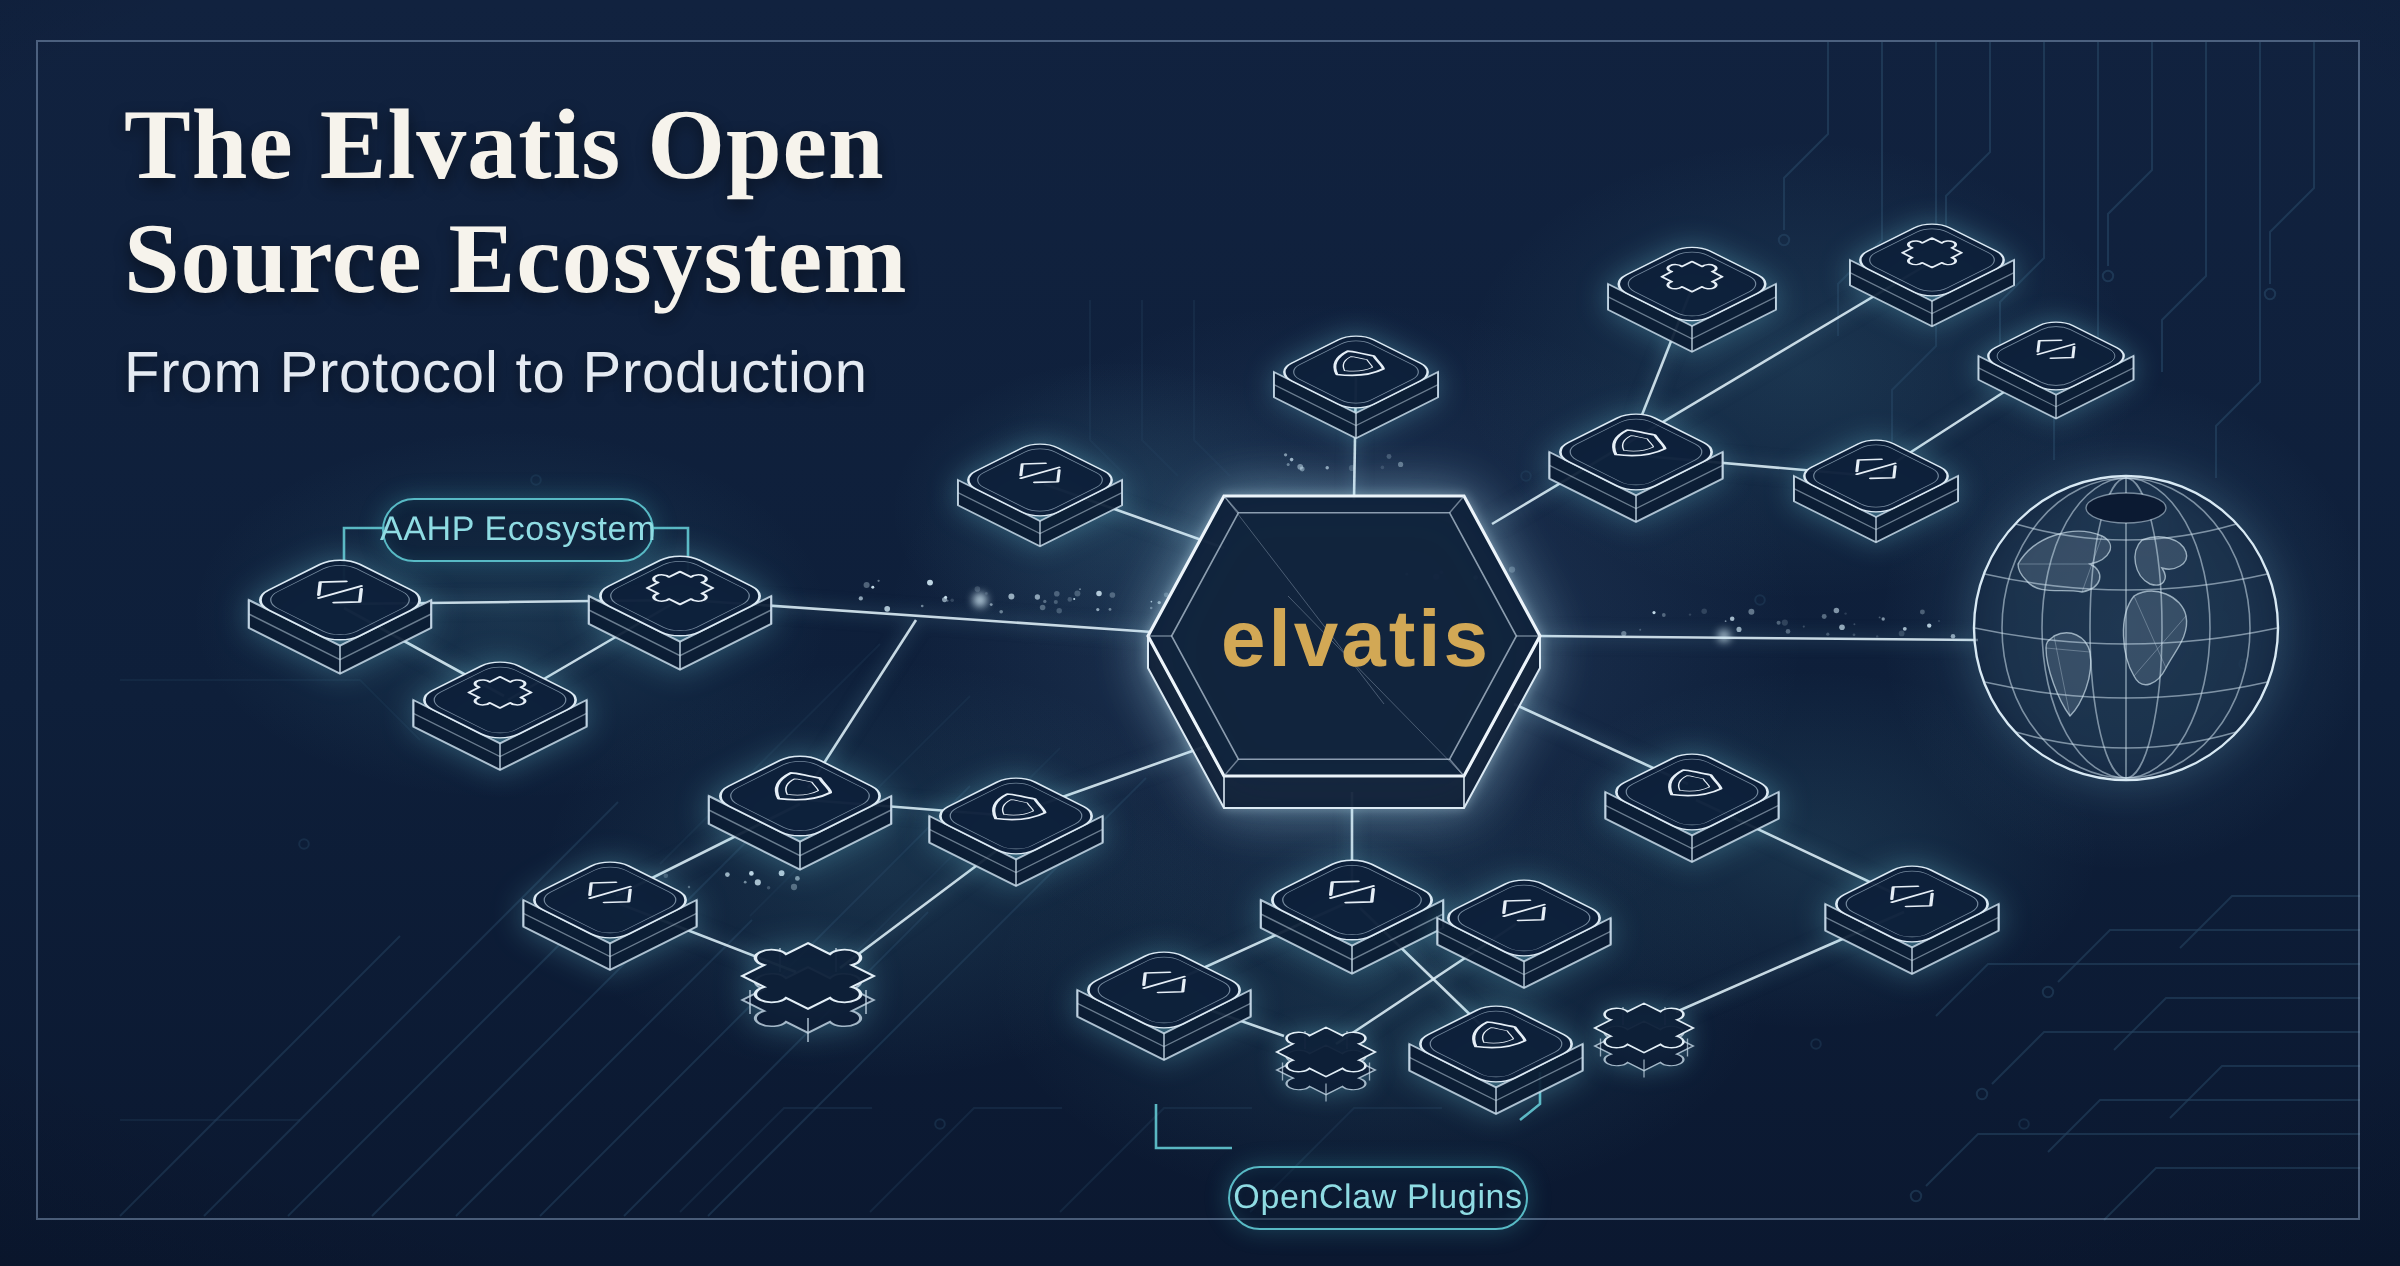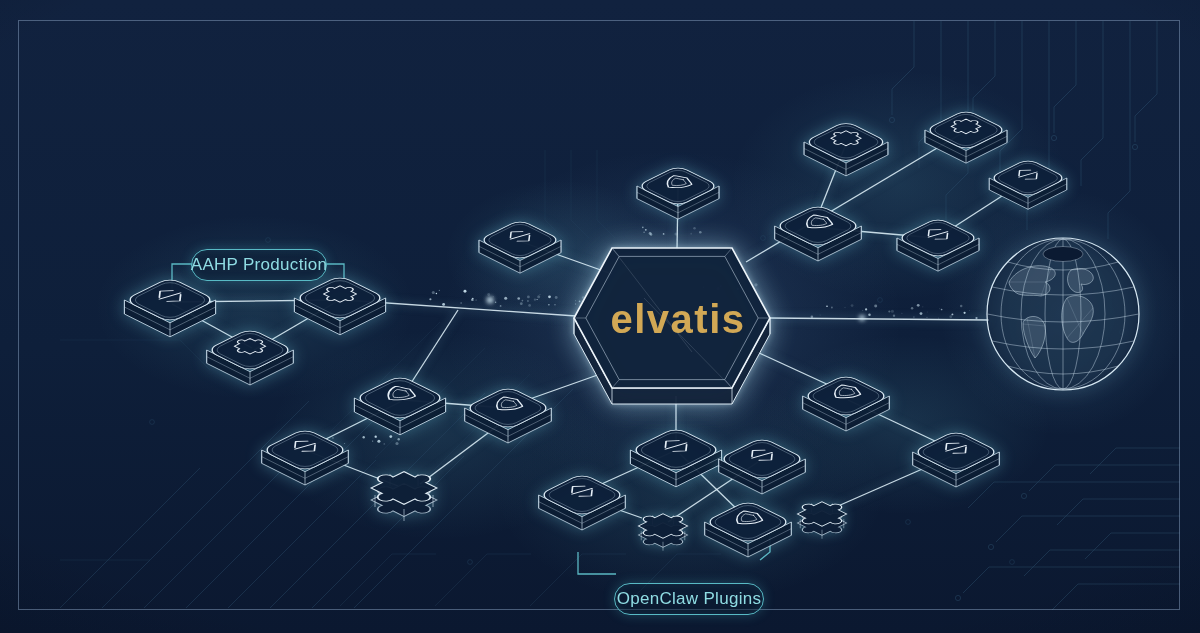--- a/index.html
+++ b/index.html
@@ -504,16 +504,21 @@
           </g>
           <ellipse cx="1063" cy="254" rx="20" ry="7.5" fill="#0b1a32" stroke="rgba(215,233,245,0.5)" stroke-width="0.7"></ellipse>
         </g>
       </g>
     <text id="hex-label" x="678" y="333">elvatis</text>
   </svg>
 
   <div class="vignette"></div>
   <div class="frame"></div>
 
+  <div class="titleblock">
+    <div class="title-line">The Elvatis Open</div>
+    <div class="title-line">Source Ecosystem</div>
+    <div class="subtitle">From Protocol to Production</div>
+  </div>
 
-  <div class="pill" id="pill-0" style="left: 191px; top: 249px; width: 134px; height: 30px;">AAHP Production</div>
+  <div class="pill" id="pill-0" style="left: 191px; top: 249px; width: 134px; height: 30px;">AAHP Ecosystem</div>
   <div class="pill" id="pill-1" style="left: 614px; top: 583px; width: 148px; height: 30px;">OpenClaw Plugins</div>
 </div>
 
 </body></html>

